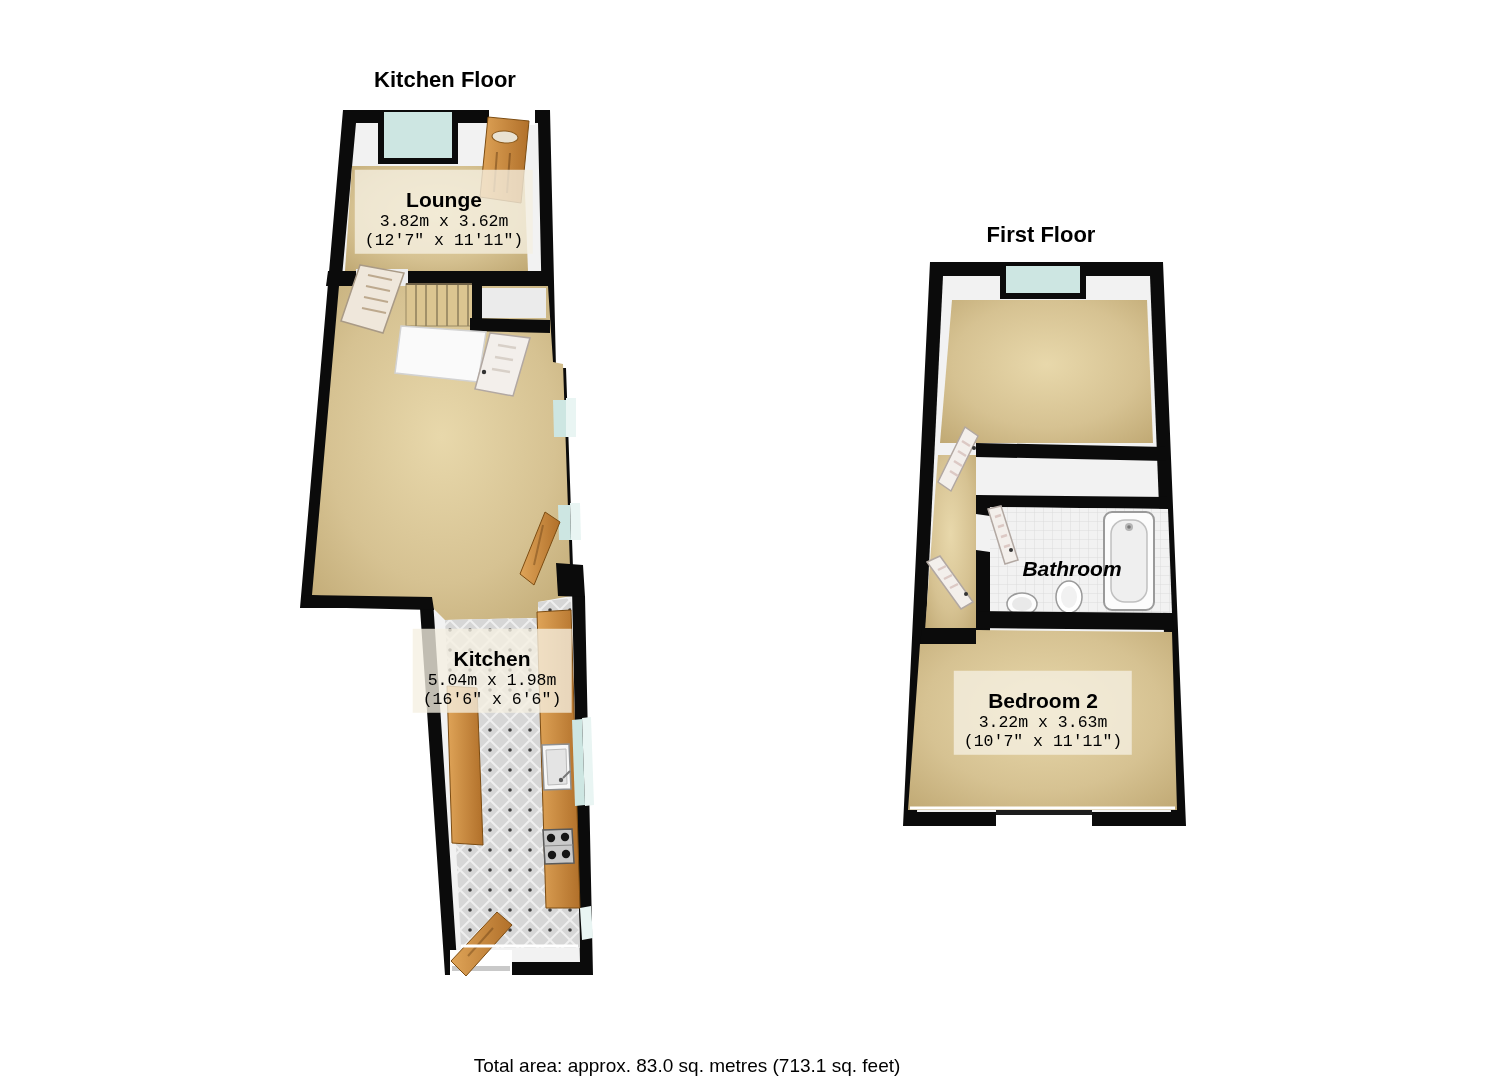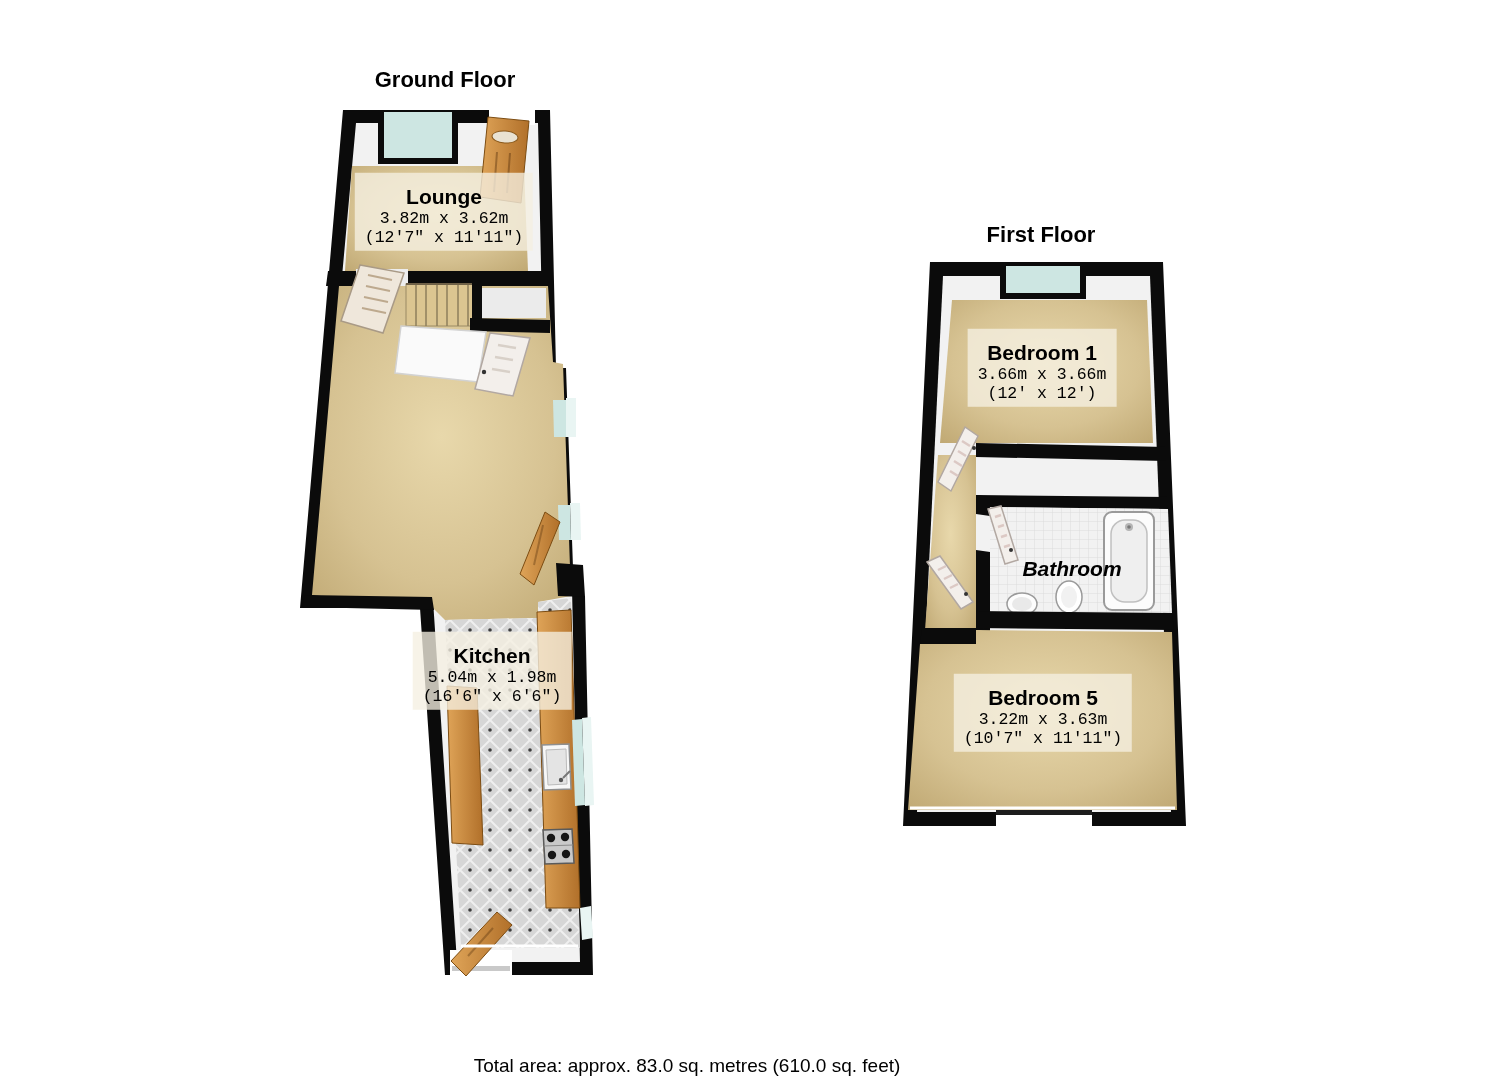--- a/index.html
+++ b/index.html
@@ -11,21 +11,21 @@
   .wface{fill:#f2f2f2;}
   .glass{fill:var(--window-glass,#cde6e2);}
   .glass-out{fill:#e9f5f3;}
   .carpet{fill:url(#carpetG);}
   .wood{fill:url(#woodG);stroke:#7c4c12;stroke-width:1;}
   .wdoor{fill:#f3efeb;stroke:#b2a8a2;stroke-width:1.5;}
   .tileK{fill:url(#tileKP);}
   .tileB{fill:url(#tileBP);}
   .label{position:absolute;transform:translate(-50%,-50%);text-align:center;color:#000;
          z-index:5;white-space:nowrap;}
-  .boxed{background:rgba(245,239,226,0.78);padding:12px 10px 4px 10px;}
+  .boxed{background:rgba(245,239,226,0.78);padding:18px 10px 4px 10px;}
   .title{font-weight:700;font-size:22px;}
   .rname{display:block;font-weight:700;font-size:21px;line-height:1.12;}
   .rdim{display:block;font-size:16.5px;line-height:1.18;font-family:Liberation Mono, monospace;}
   .footer-text{font-size:19px;}
 </style>
 </head>
 <body>
 
 <div id="canvas">
 
@@ -206,48 +206,43 @@
       <path d="M938,570 L946,566 M944,579 L952,575 M950,588 L958,584" stroke="#dcc9c4" stroke-width="2.5" fill="none"></path>
       <circle cx="966" cy="594" r="2" fill="#333"></circle>
     </g>
 
     <path class="carpet" d="M920,644 L976,644 L976,630 L1172,632 L1177,810 L908,810 Z"></path>
     <path d="M910,808 L1175,808" stroke="#ffffff" stroke-width="3"></path>
     <rect x="996" y="810" width="96" height="5" fill="#1d1d1d"></rect>
   </g>
 </svg>
 
-<div class="label title" style="left:445px; top:80px;">Ground Floor</div>
+<div class="label title" style="left:445px; top:80px;">Kitchen Floor</div>
 
 <div class="label boxed" style="left:444px; top:212px;">
   <span class="rname">Lounge</span>
   <span class="rdim">3.82m x 3.62m</span>
   <span class="rdim">(12'7" x 11'11")</span>
 </div>
 
 
 <div class="label boxed" style="left:492px; top:671px;">
   <span class="rname">Kitchen</span>
   <span class="rdim">5.04m x 1.98m</span>
   <span class="rdim">(16'6" x 6'6")</span>
 </div>
 
 <div class="label title" style="left:1041px; top:235px;">First Floor</div>
 
-<div class="label boxed" style="left:1042px; top:368px;">
-  <span class="rname">Bedroom 1</span>
-  <span class="rdim">3.66m x 3.66m</span>
-  <span class="rdim">(12' x 12')</span>
-</div>
 
 <div class="label" style="left:1072px; top:569px;font-style:italic;">
   <span class="rname">Bathroom</span>
 </div>
 
 <div class="label boxed" style="left:1043px; top:713px;">
-  <span class="rname">Bedroom 5</span>
+  <span class="rname">Bedroom 2</span>
   <span class="rdim">3.22m x 3.63m</span>
   <span class="rdim">(10'7" x 11'11")</span>
 </div>
 
-<div class="label footer-text" style="left:687px; top:1066px;">Total area: approx. 83.0 sq. metres (610.0 sq. feet)</div>
+<div class="label footer-text" style="left:687px; top:1066px;">Total area: approx. 83.0 sq. metres (713.1 sq. feet)</div>
 
 </div>
 
 </body></html>

